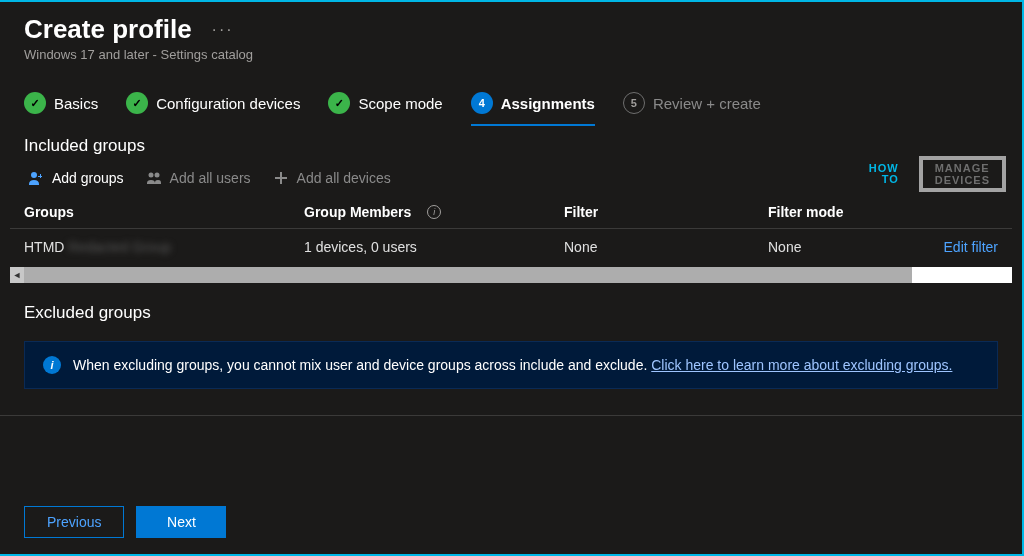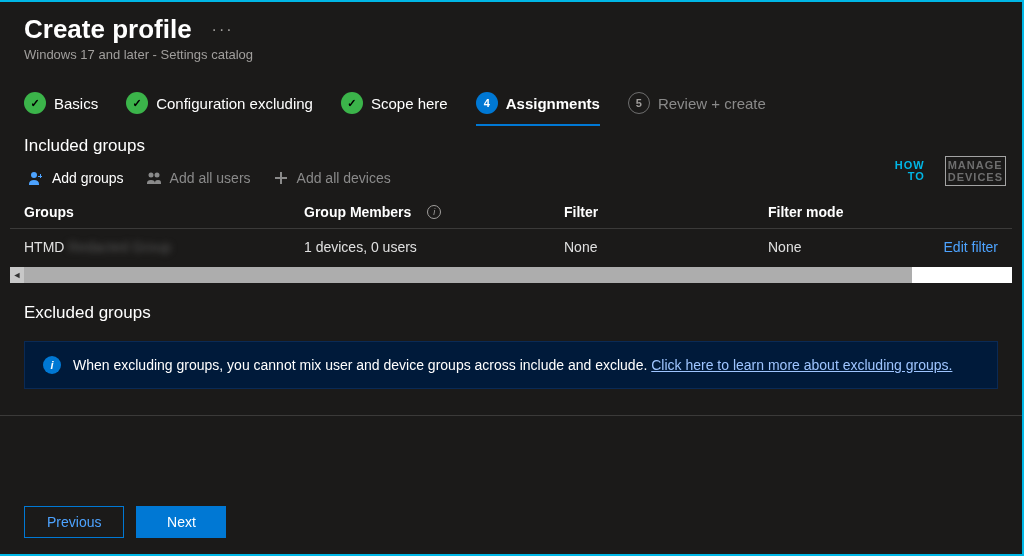--- a/index.html
+++ b/index.html
@@ -40,21 +40,21 @@
 .toolbar-btn { display: flex; align-items: center; gap: 8px; font-size: 14px; cursor: pointer; }
 .toolbar-btn.primary { color: #fff; }
 .toolbar-btn.dimmed { color: #8a8a8a; }
 .toolbar-btn svg { width: 16px; height: 16px; }
 .watermark {
   position: absolute; right: 16px; top: -4px;
   font-size: 11px; display: flex; gap: 20px; align-items: center;
   font-family: 'Arial Black', sans-serif; letter-spacing: 1px;
 }
 .wm-left { color: #00b7e6; font-weight: 900; line-height: 1; }
-.wm-right { border: 1px solid #a3a3a3; padding: 2px 2px; color: #6e6e6e; font-weight: 900; }
+.wm-right { border: 4px solid #a3a3a3; padding: 2px 12px; color: #6e6e6e; font-weight: 900; }
 .table-area { padding: 0 10px 0 10px; }
 .table-header {
   display: flex; padding: 8px 14px 8px 14px;
   font-size: 14px; font-weight: 600; color: #fff;
 }
 .col-groups { width: 280px; }
 .col-members { width: 260px; display:flex; align-items:center; gap:16px;}
 .col-filter { width: 180px; }
 .col-mode { width: 150px; padding-left: 24px; }
 .col-action { flex: 1; text-align: right; }
@@ -124,27 +124,27 @@
   <div class="wizard-step">
     <span class="step-circle step-done">
         <span class="check">✓</span>
       </span>
     <span class="step-label done">Basics</span>
   </div>
   <div class="wizard-step">
     <span class="step-circle step-done">
         <span class="check">✓</span>
       </span>
-    <span class="step-label done">Configuration excluding</span>
+    <span class="step-label done">Configuration devices</span>
   </div>
   <div class="wizard-step">
     <span class="step-circle step-done">
         <span class="check">✓</span>
       </span>
-    <span class="step-label done">Scope here</span>
+    <span class="step-label done">Scope mode</span>
   </div>
   <div class="wizard-step active-underline">
     <span class="step-circle step-active">4</span>
     <span class="step-label active-label">Assignments</span>
   </div>
   <div class="wizard-step">
     <span class="step-circle step-inactive">5</span>
     <span class="step-label inactive-label">Review + create</span>
   </div>
 </div>

